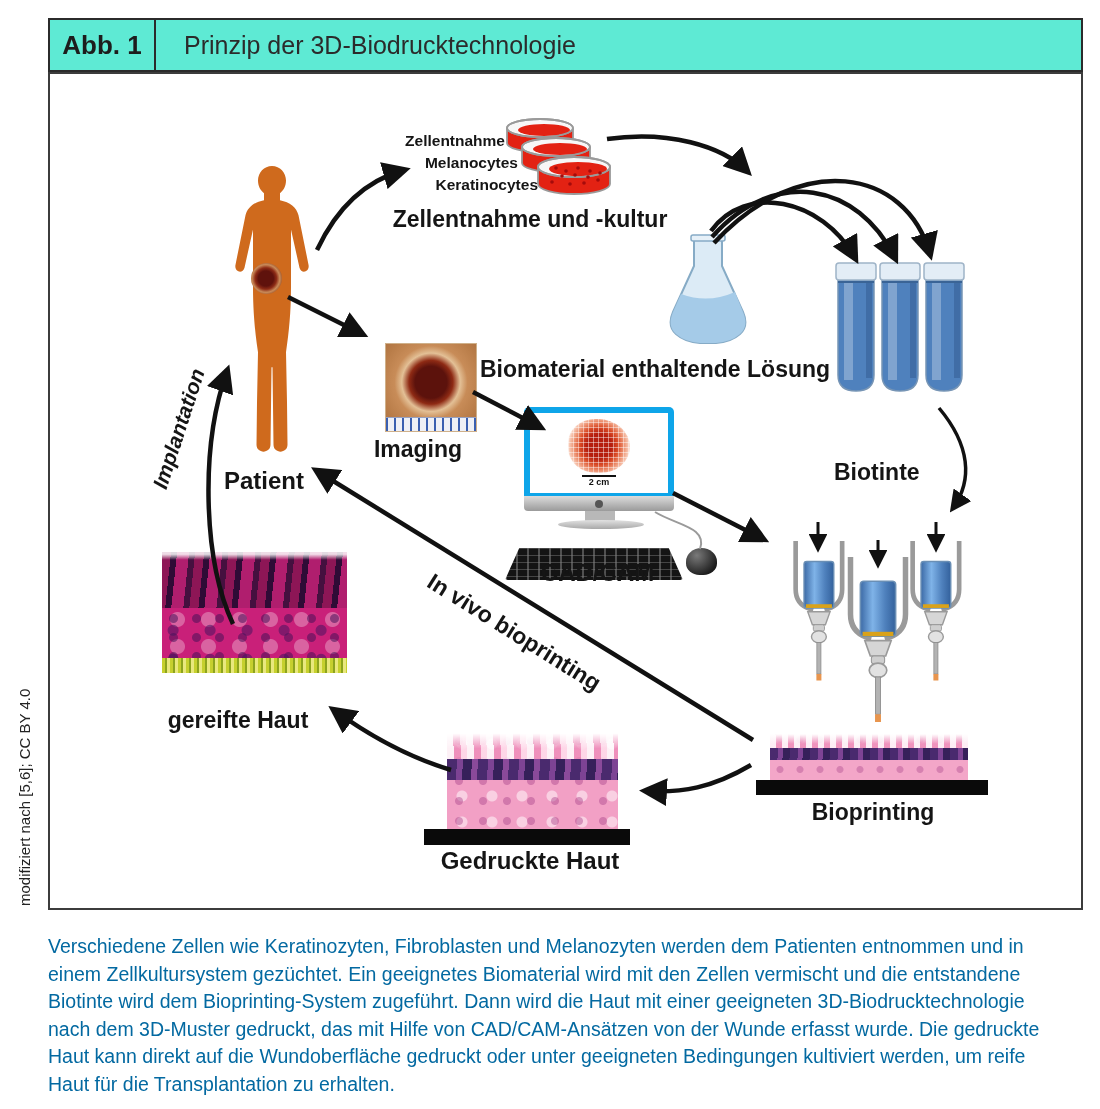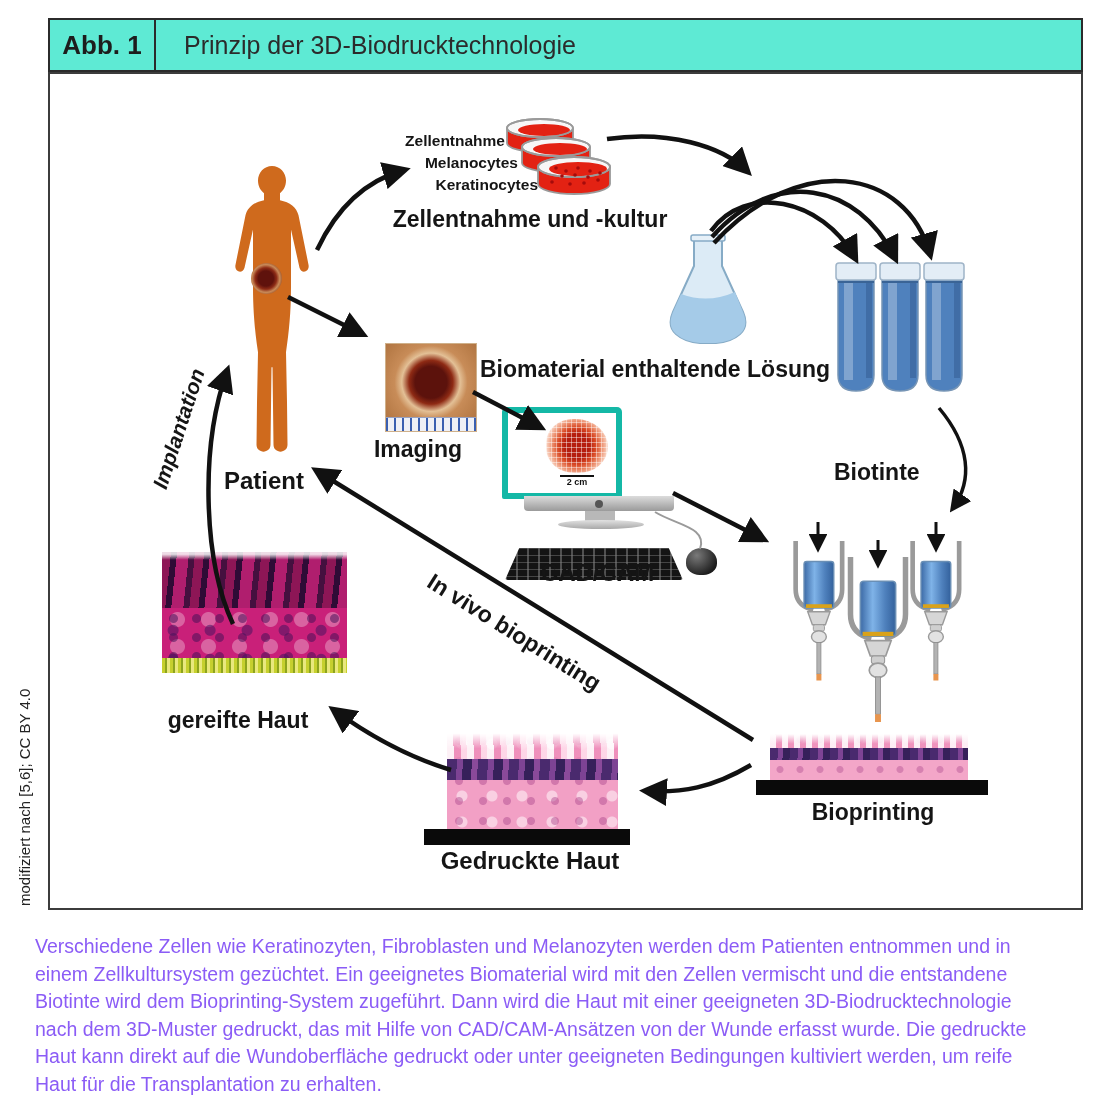--- a/index.html
+++ b/index.html
@@ -15,22 +15,22 @@
 
   
   #fig-box{position:absolute;left:48px;top:72px;width:1031px;height:834px;
     border:2px solid #3c3c3c;background:#fff;z-index:1;}
 
   
   #side-note{position:absolute;left:16px;top:906px;transform:rotate(-90deg);
     transform-origin:0 0;font-size:15px;color:#222;white-space:nowrap;z-index:8;}
 
   
-  #caption{position:absolute;left:35px;top:933px;width:1016px;font-size:19.5px;
-    line-height:27.6px;color:#8b5cf6;z-index:8;}
+  #caption{position:absolute;left:48px;top:933px;width:1016px;font-size:19.5px;
+    line-height:27.6px;color:#0369a1;z-index:8;}
 
   .lbl{position:absolute;font-weight:bold;color:#151515;z-index:7;line-height:1.1;}
   .ctr{text-align:center;}
   .rt{text-align:right;}
 
   svg.layer{position:absolute;z-index:3;}
   #arrows{position:absolute;left:0;top:0;z-index:6;pointer-events:none;}
 
   
   #patient-wound{position:absolute;left:251px;top:263px;width:31px;height:31px;border-radius:50%;
@@ -39,21 +39,21 @@
 
   
   #imaging-photo{position:absolute;left:385px;top:343px;width:90px;height:87px;z-index:3;
     background:radial-gradient(circle at 50% 44%, #5c120c 0 24%, #8e2a14 33%, #e3c096 44%, #c88c58 55%, #b87c48 78%, #a86e40 100%);
     border:1px solid #cfb08a;}
   #imaging-ruler{position:absolute;left:0;bottom:0;width:100%;height:13px;background:
     repeating-linear-gradient(90deg, #3a5fb0 0 2px, rgba(0,0,0,0) 2px 8px), #eef0f6;
     border-top:1px solid #9aa2c0;}
 
   
-  #monitor{position:absolute;left:502px;top:407px;width:120px;height:92px;background:#14b8a6;
+  #monitor{position:absolute;left:524px;top:407px;width:150px;height:92px;background:#0ea5e9;
     border-radius:5px 5px 2px 2px;z-index:3;}
   #screen{position:absolute;left:6px;top:6px;right:6px;bottom:6px;background:#fff;overflow:hidden;}
   #screen-wound{position:absolute;left:38px;top:6px;width:62px;height:54px;
     border-radius:46% 54% 50% 48%;
     background:
       repeating-linear-gradient(0deg, rgba(255,255,255,.45) 0 1px, rgba(0,0,0,0) 1px 5px),
       repeating-linear-gradient(90deg, rgba(255,255,255,.45) 0 1px, rgba(0,0,0,0) 1px 5px),
       radial-gradient(circle at 50% 50%, #b51d0e 0 30%, #d94a26 46%, #ec8f6e 60%, #f7c7b2 72%, #ffffff 80%);}
   #screen-scale{position:absolute;left:52px;top:62px;width:34px;border-top:2px solid #111;
     font-size:9px;font-weight:bold;color:#111;text-align:center;line-height:11px;}

